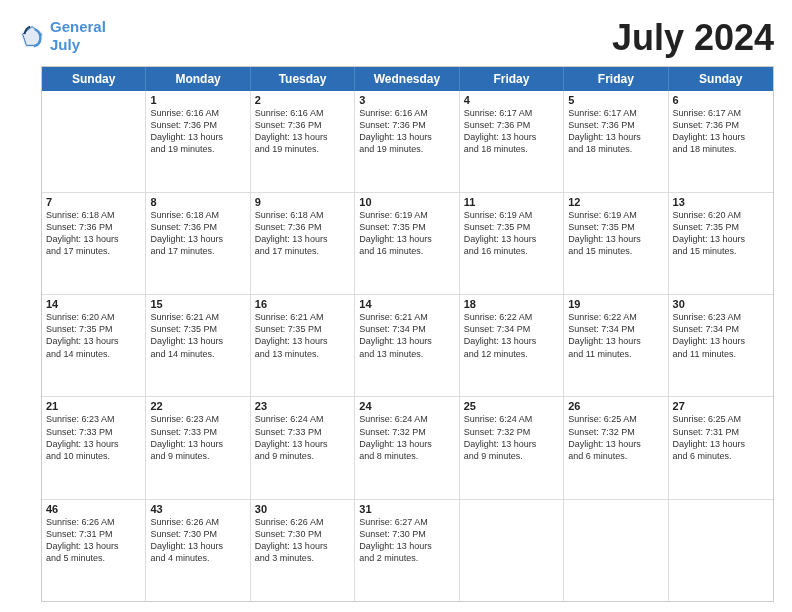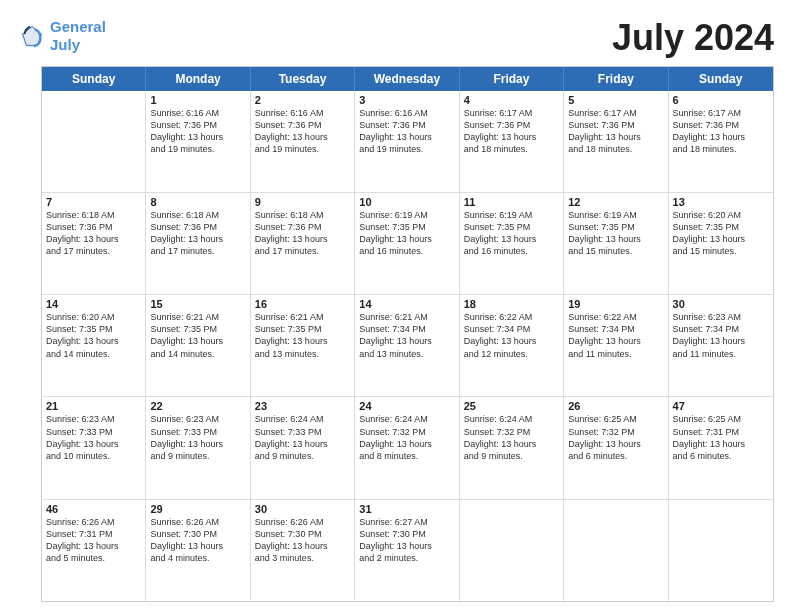--- a/index.html
+++ b/index.html
@@ -335,37 +335,37 @@
             <div class="cell-line">and 9 minutes.</div>
           </div>
           <div class="cal-cell">
             <div class="day-num">26</div>
             <div class="cell-line">Sunrise: 6:25 AM</div>
             <div class="cell-line">Sunset: 7:32 PM</div>
             <div class="cell-line">Daylight: 13 hours</div>
             <div class="cell-line">and 6 minutes.</div>
           </div>
           <div class="cal-cell">
-            <div class="day-num">47</div>
+            <div class="day-num">27</div>
             <div class="cell-line">Sunrise: 6:25 AM</div>
             <div class="cell-line">Sunset: 7:31 PM</div>
             <div class="cell-line">Daylight: 13 hours</div>
             <div class="cell-line">and 6 minutes.</div>
           </div>
         </div>
         <div class="cal-row">
           <div class="cal-cell">
             <div class="day-num">46</div>
             <div class="cell-line">Sunrise: 6:26 AM</div>
             <div class="cell-line">Sunset: 7:31 PM</div>
             <div class="cell-line">Daylight: 13 hours</div>
             <div class="cell-line">and 5 minutes.</div>
           </div>
           <div class="cal-cell">
-            <div class="day-num">29</div>
+            <div class="day-num">43</div>
             <div class="cell-line">Sunrise: 6:26 AM</div>
             <div class="cell-line">Sunset: 7:30 PM</div>
             <div class="cell-line">Daylight: 13 hours</div>
             <div class="cell-line">and 4 minutes.</div>
           </div>
           <div class="cal-cell">
             <div class="day-num">30</div>
             <div class="cell-line">Sunrise: 6:26 AM</div>
             <div class="cell-line">Sunset: 7:30 PM</div>
             <div class="cell-line">Daylight: 13 hours</div>

